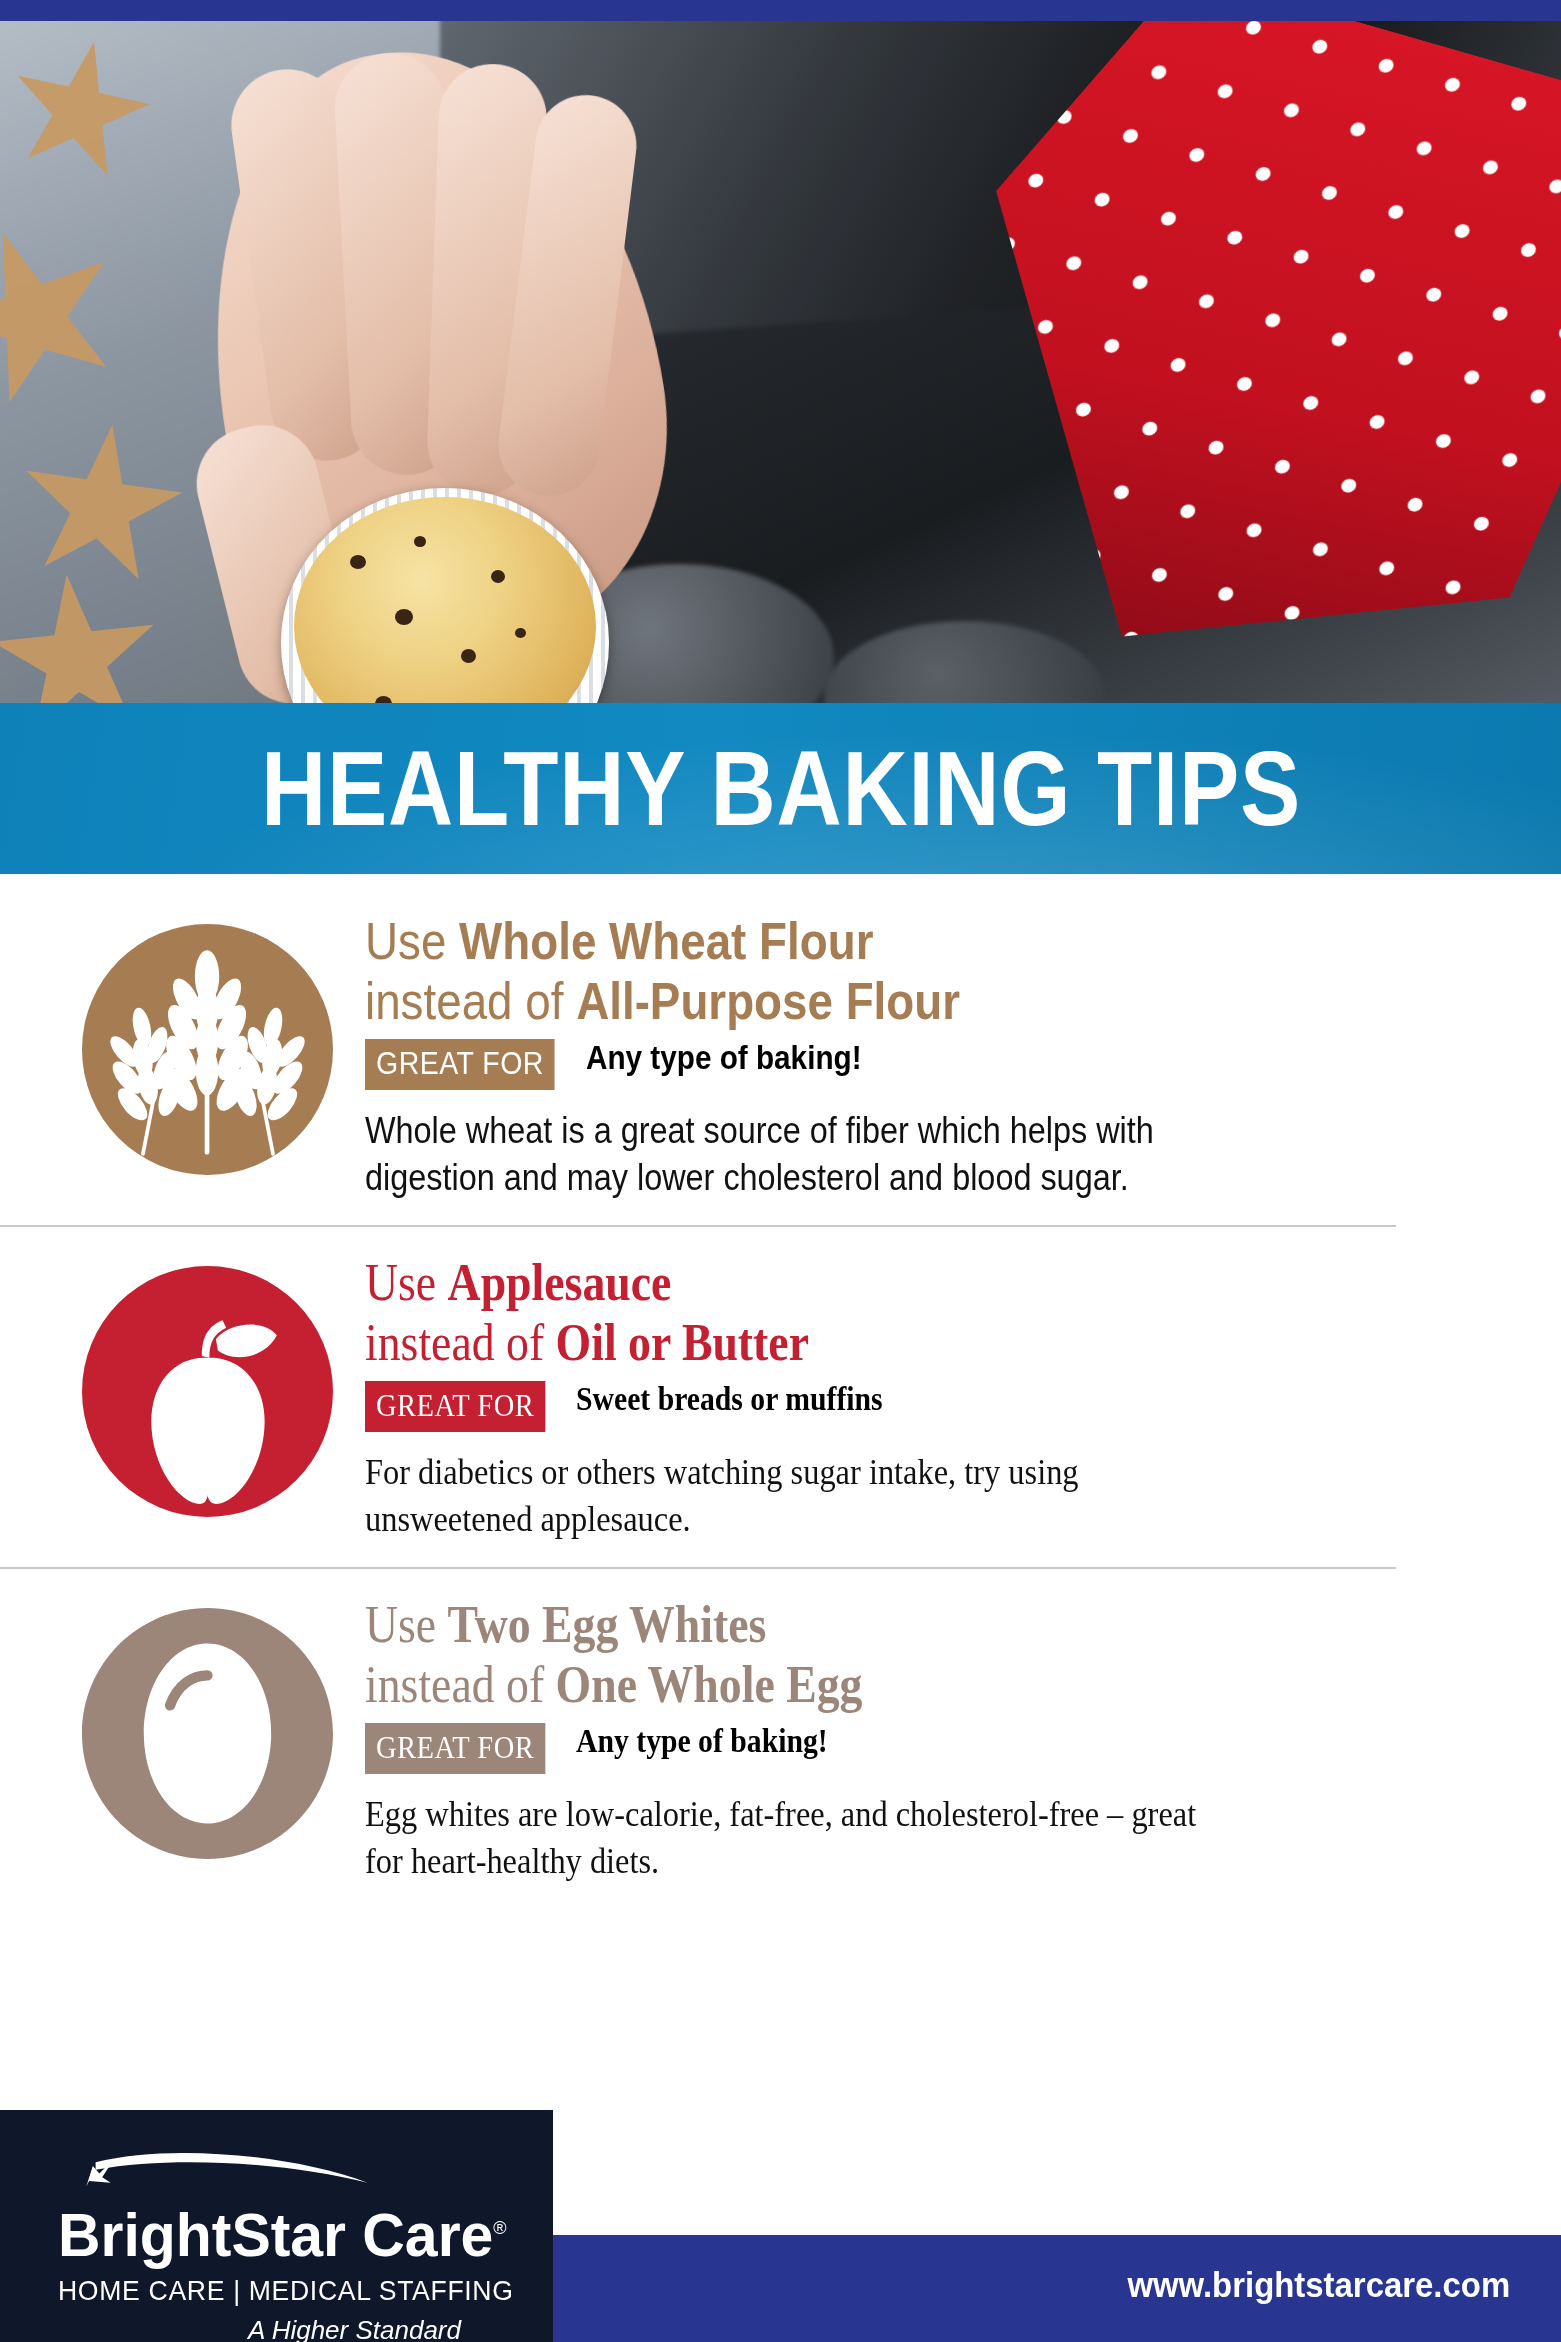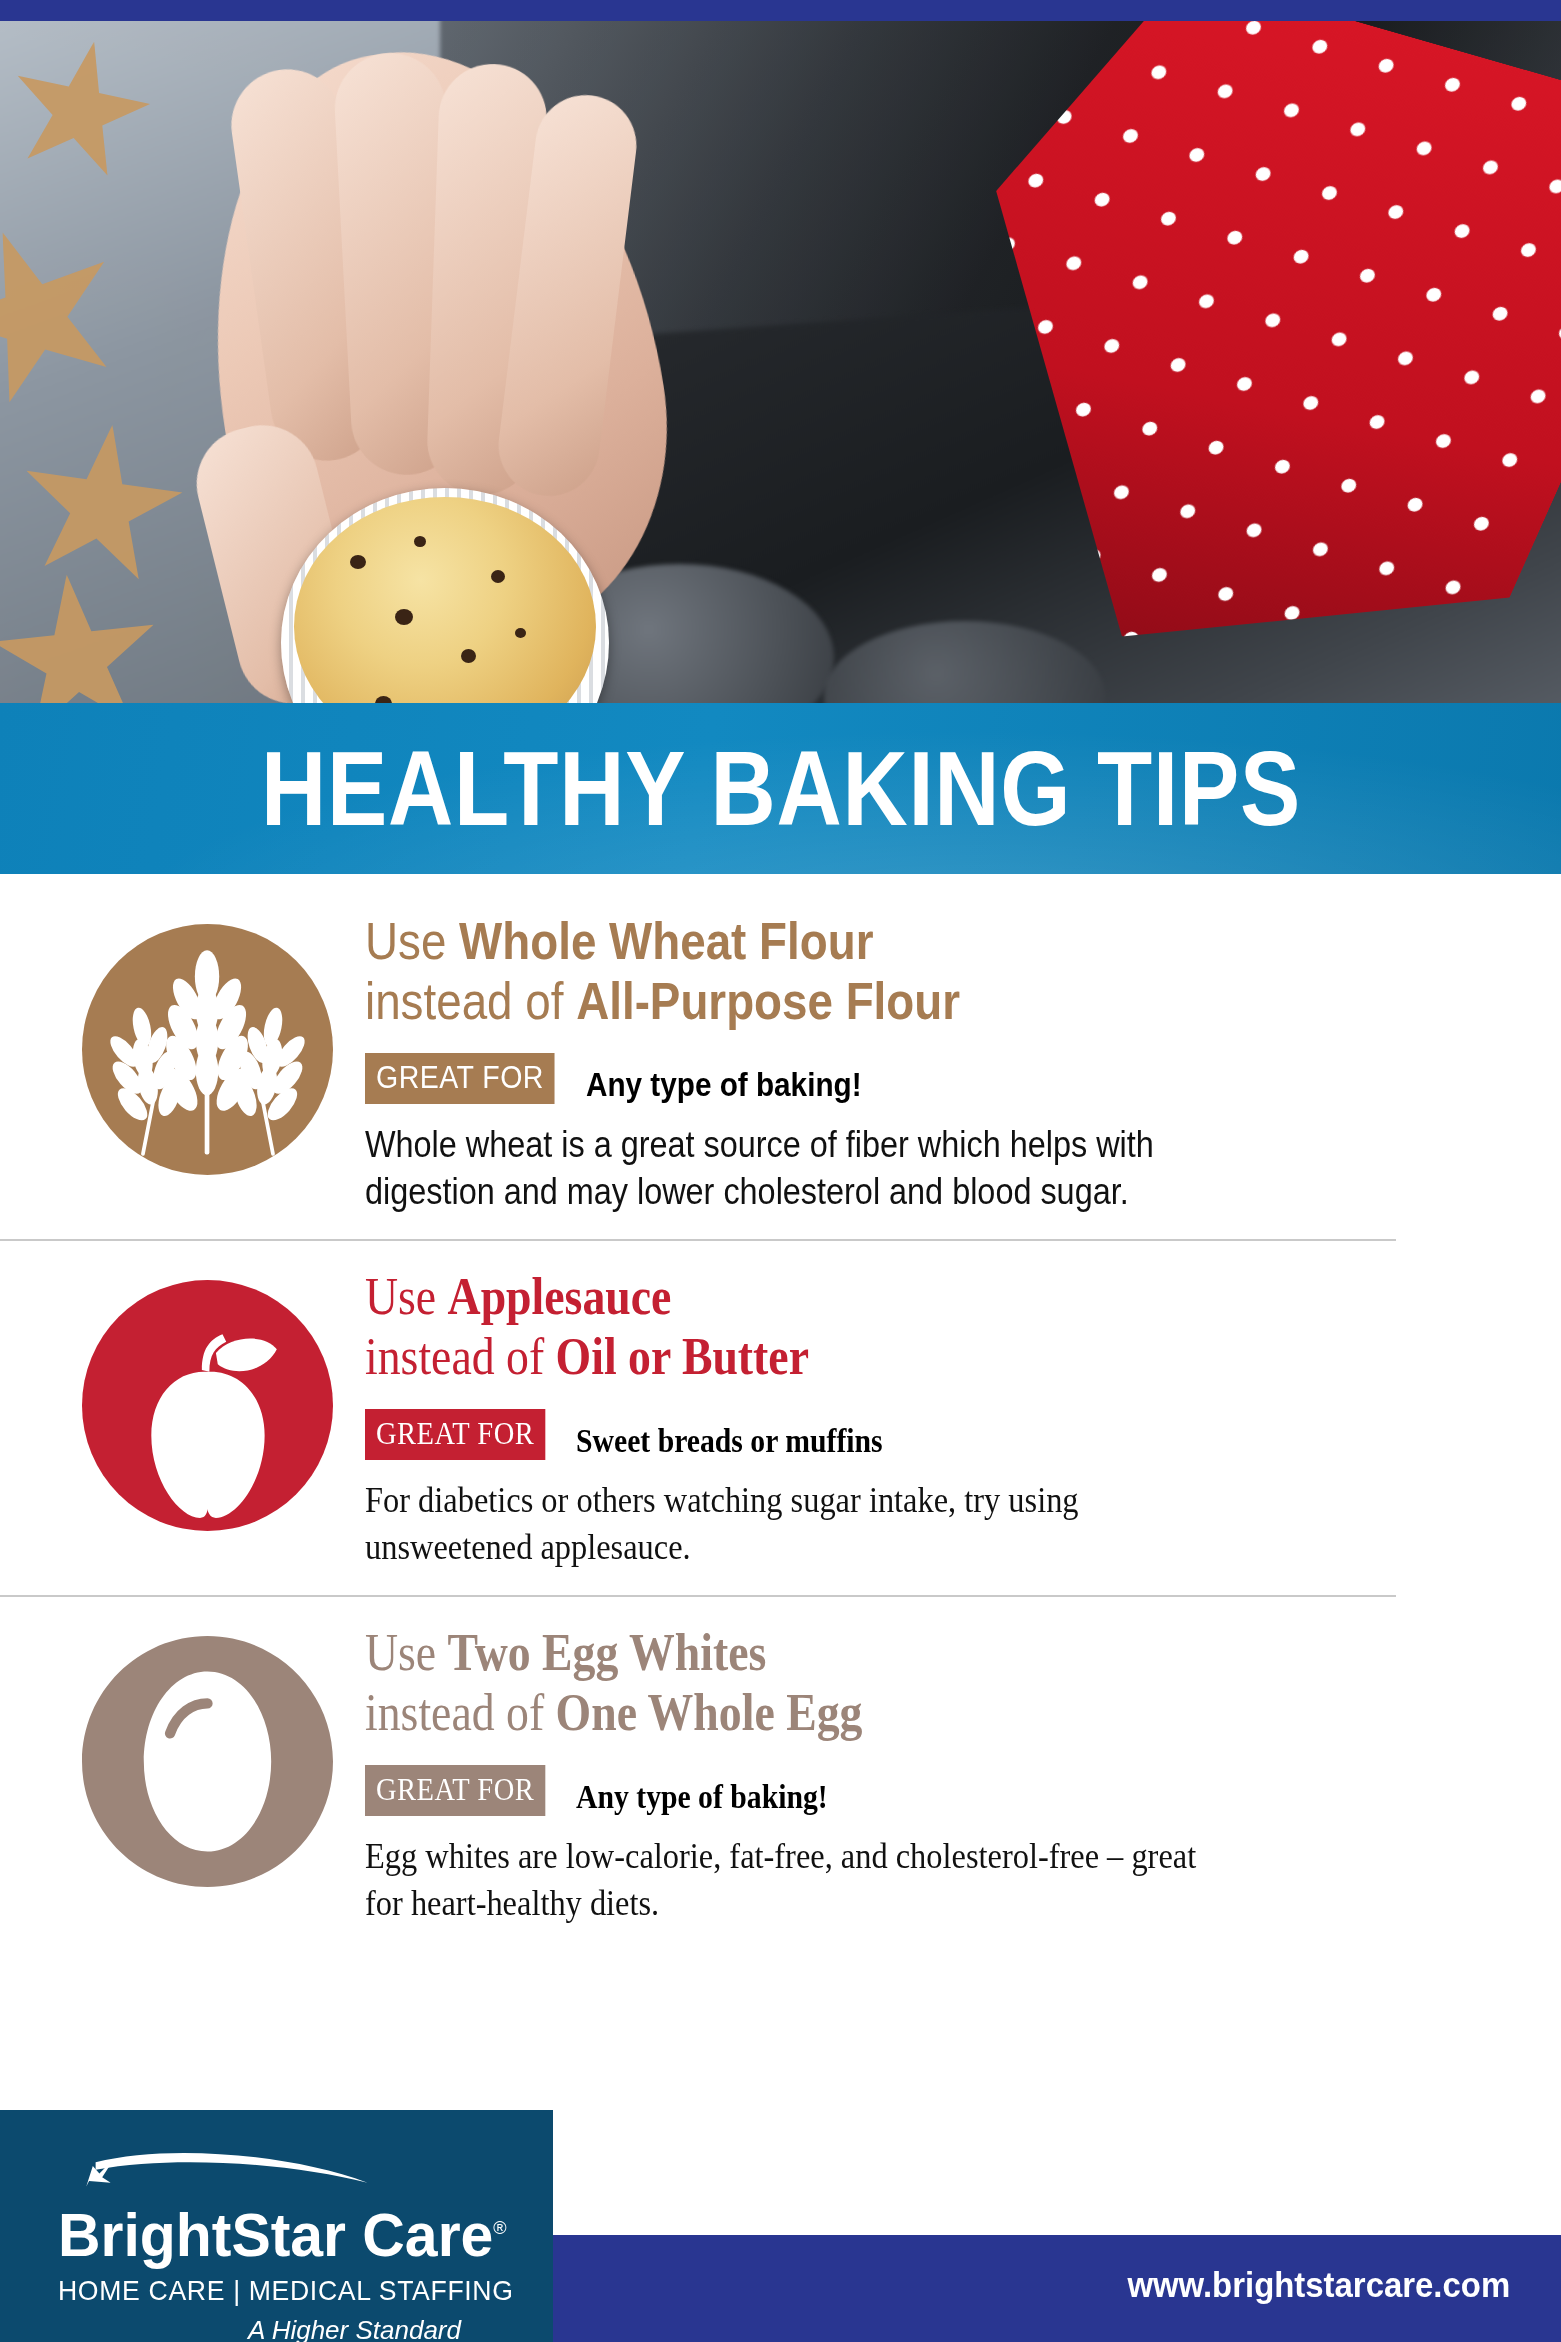--- a/index.html
+++ b/index.html
@@ -126,21 +126,21 @@
 
   .body-col { flex:1 1 auto; padding-left:17px; padding-right:37px; }
 
   .tip-head {
     font-size:52px; line-height:60px; font-weight:400;
     transform:scaleX(.88); transform-origin:left center;
     white-space:nowrap;
   }
   .tip-head b { font-weight:700; }
 
-  .greatfor-row { display:flex; align-items:flex-end; margin-top:22px; }
+  .greatfor-row { display:flex; align-items:flex-start; margin-top:8px; }
   .greatfor-tag {
     color:#ffffff; font-size:31px; font-weight:400;
     padding:6.6px 12px 8.4px 12px;
     letter-spacing:0.5px;
     transform:scaleX(.92); transform-origin:left center;
   }
   .greatfor-val {
     color:#000000; font-size:33px; font-weight:700; margin-left:15px;
     transform:scaleX(.9); transform-origin:left center; white-space:nowrap;
   }
@@ -148,21 +148,21 @@
   .tip-desc {
     margin-top:17px; color:#111111;
     font-size:36px; line-height:47px; font-weight:400;
     transform:scaleX(.9); transform-origin:left top;
     max-width:1293px;
   }
 
   
   .logo-block {
     position:absolute; left:0; top:2110px; width:553px; height:232px;
-    background:#0c4a6e;
+    background:#0f172a;
   }
   .footer-bar {
     position:absolute; left:0; top:2235px; width:1562px; height:107px;
     background:#293691;
   }
   .logo-inner { position:absolute; left:58px; top:39px; width:468px; }
   .logo-swoosh { position:relative; height:45px; }
   .logo-wordmark {
     color:#ffffff; font-size:62px; font-weight:700; line-height:67px;
     transform:scaleX(.95); transform-origin:left center; white-space:nowrap;

